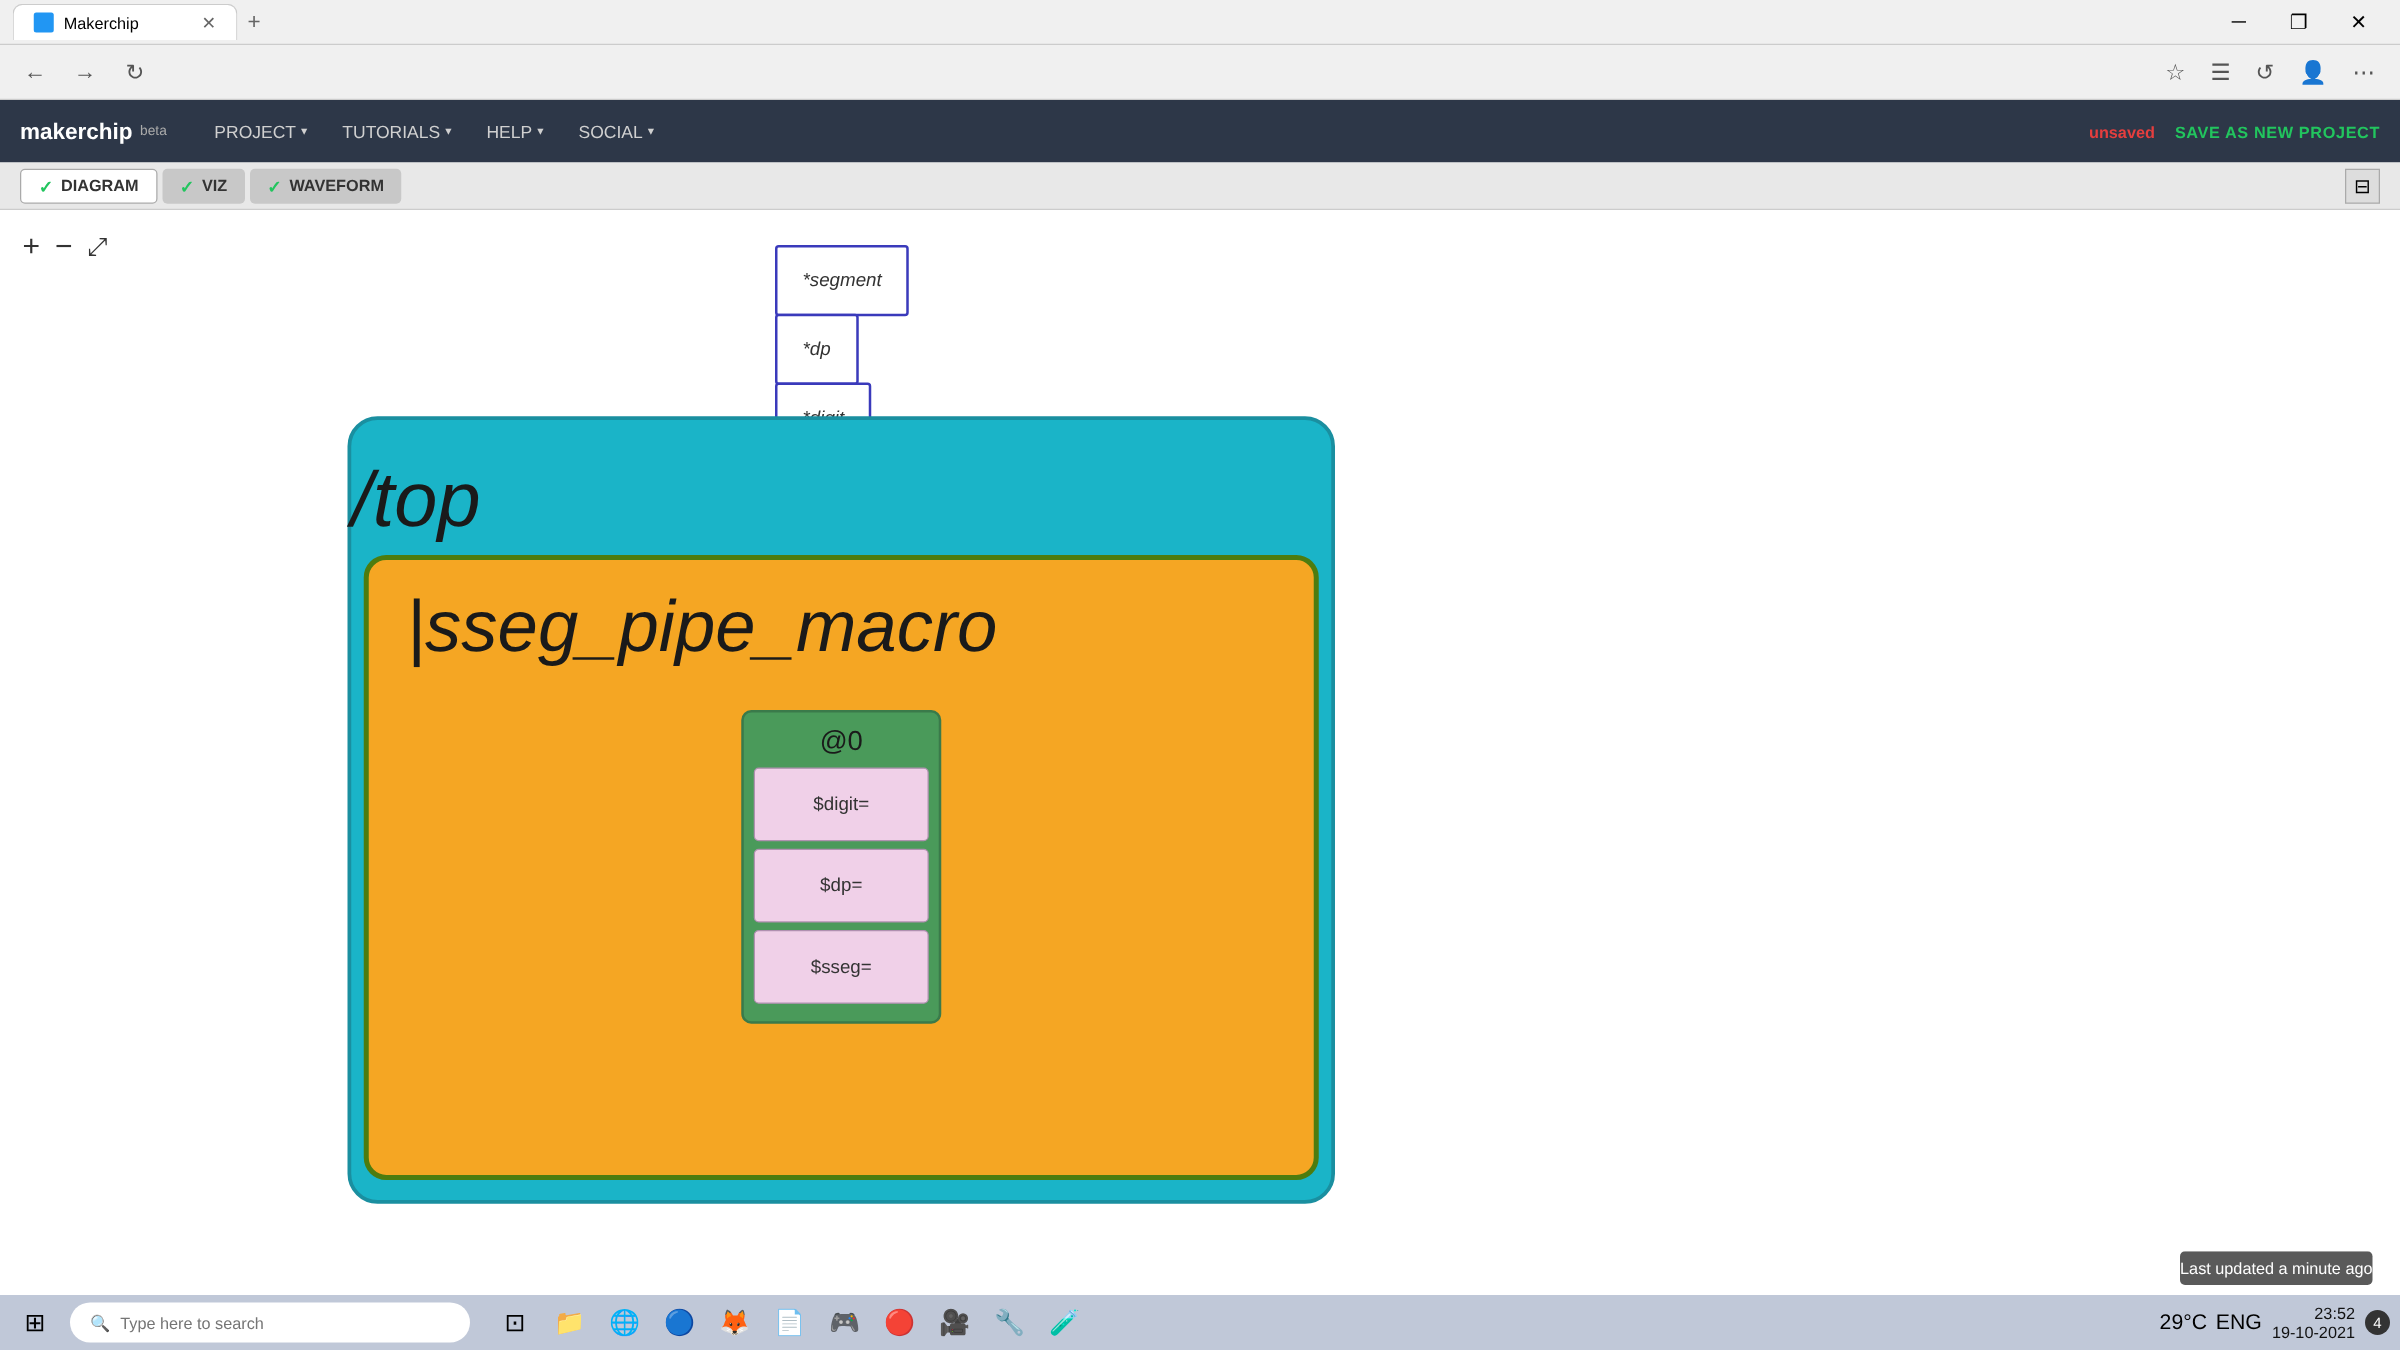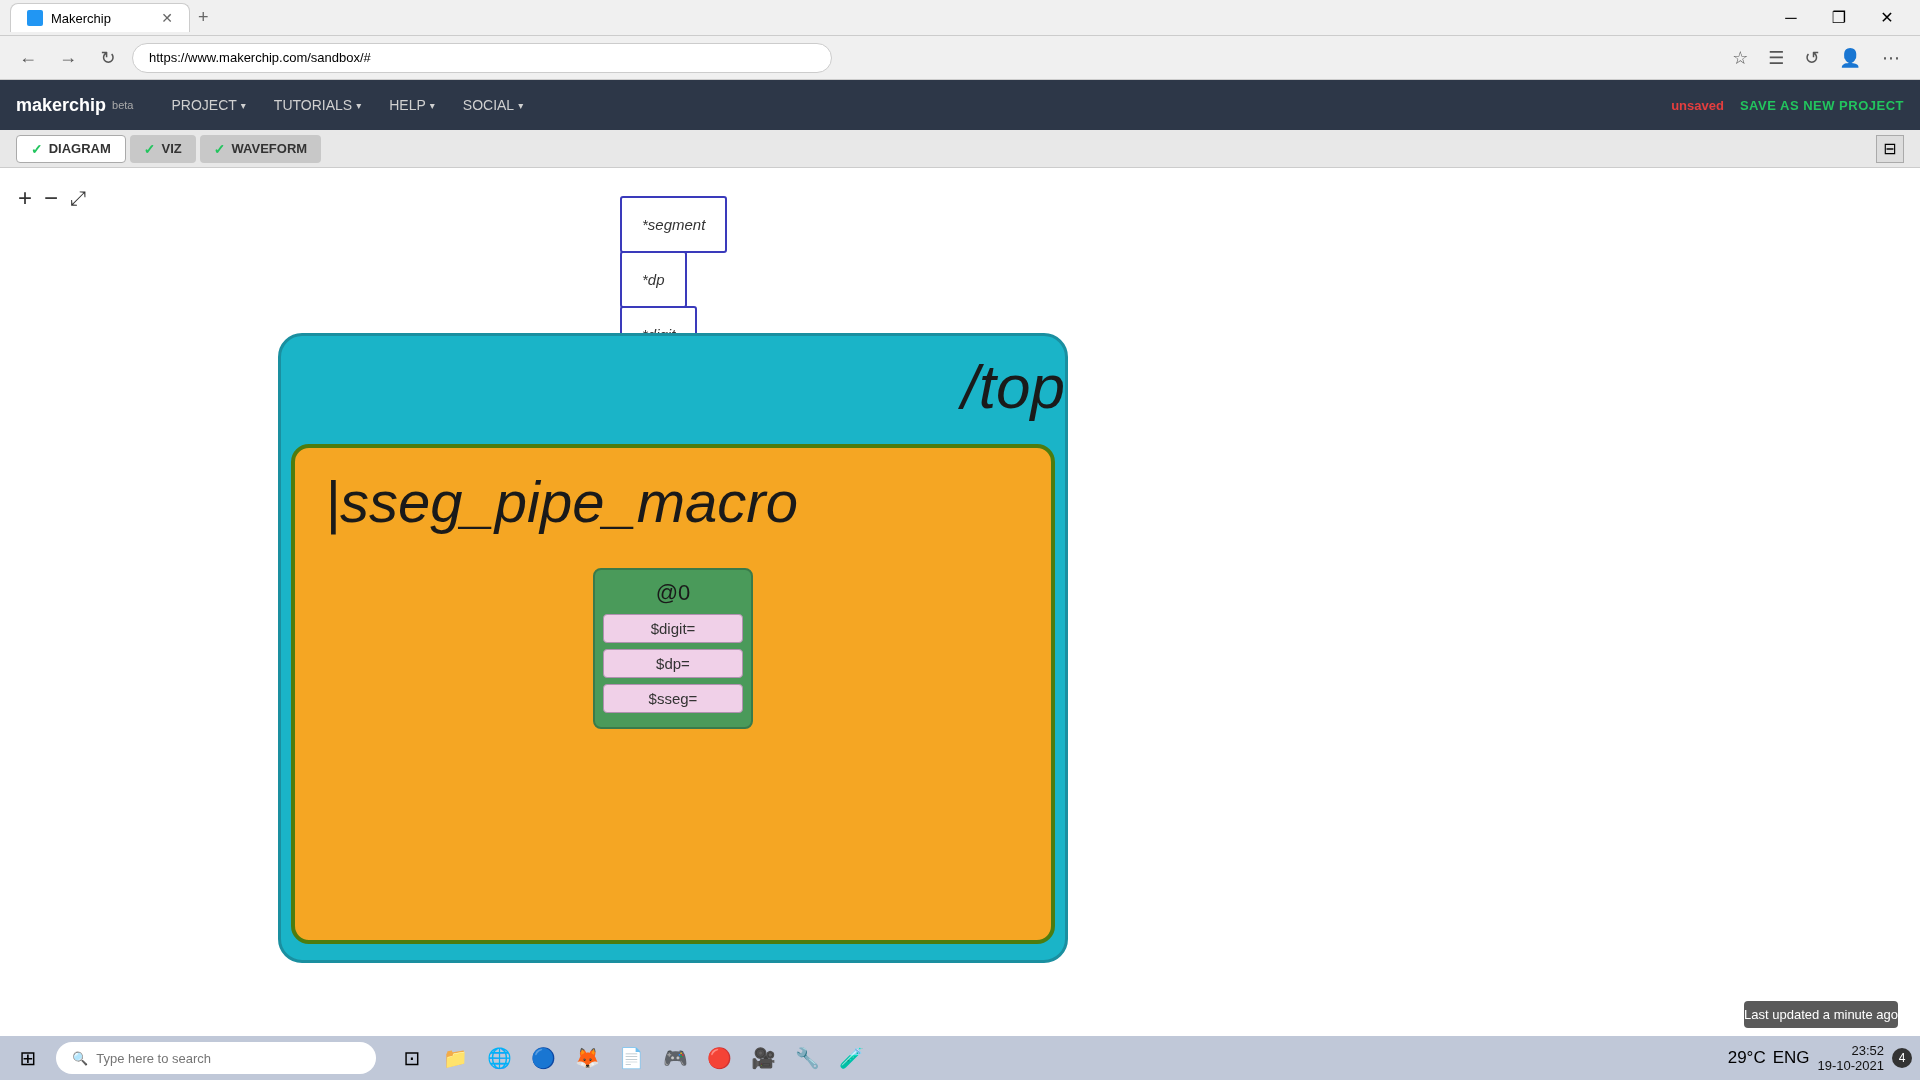--- a/index.html
+++ b/index.html
@@ -174,22 +174,22 @@
       border-radius: 24px;
       left: 278px;
       top: 165px;
       width: 790px;
       height: 630px;
     }
     .top-module-label {
       font-size: 62px;
       font-style: italic;
       color: #1a1a1a;
-      text-align: right;
-      padding-top: 15px;
+      text-align: left;
+      padding-top: 29px;
     }
 
     
     .sseg-module {
       position: absolute;
       background: #f5a623;
       border: 4px solid #4d7c0f;
       border-radius: 18px;
       left: 10px;
       top: 108px;
@@ -218,21 +218,21 @@
     .at0-label {
       text-align: center;
       font-size: 22px;
       color: #1a1a1a;
       margin-bottom: 8px;
     }
     .port-box {
       background: #f0d0e8;
       border: 1px solid #b090b0;
       border-radius: 4px;
-      padding: 5px 12px;
+      padding: 20px 12px;
       font-size: 15px;
       color: #333;
       margin-bottom: 6px;
       text-align: center;
     }
     .taskbar {
       position: fixed;
       bottom: 0;
       left: 0;
       width: 1920px;
@@ -302,21 +302,20 @@
     <button class="win-btn">─</button>
     <button class="win-btn">❐</button>
     <button class="win-btn close">✕</button>
   </div>
 </div>
 
 <div class="browser-addressbar">
   <button class="nav-btn">←</button>
   <button class="nav-btn">→</button>
   <button class="nav-btn">↻</button>
-  <input class="address-input" type="text" value="https://www.makerchip.com/sandbox/#" style="">
   <div class="toolbar-icons">
     <button class="toolbar-icon-btn">☆</button>
     <button class="toolbar-icon-btn">☰</button>
     <button class="toolbar-icon-btn">↺</button>
     <button class="toolbar-icon-btn">👤</button>
     <button class="toolbar-icon-btn">⋯</button>
   </div>
 </div>
 
 <div class="app-navbar">

